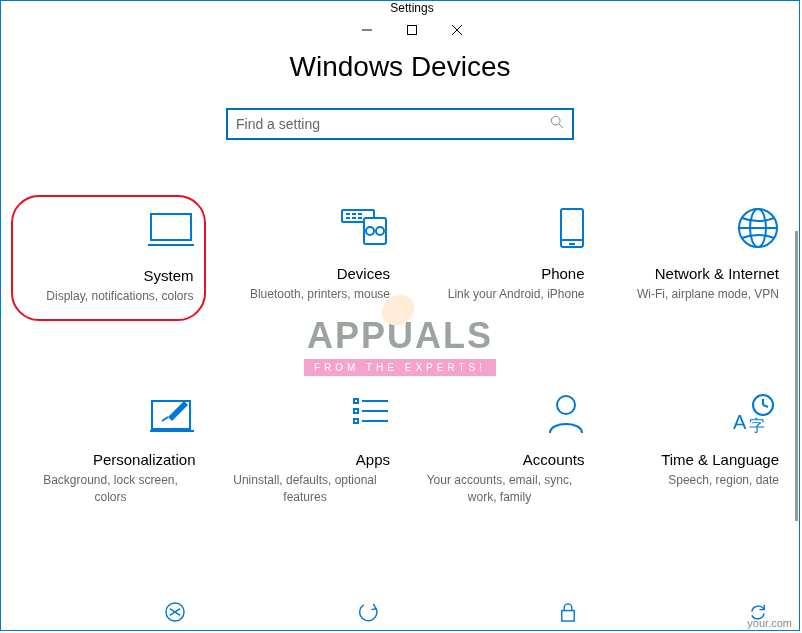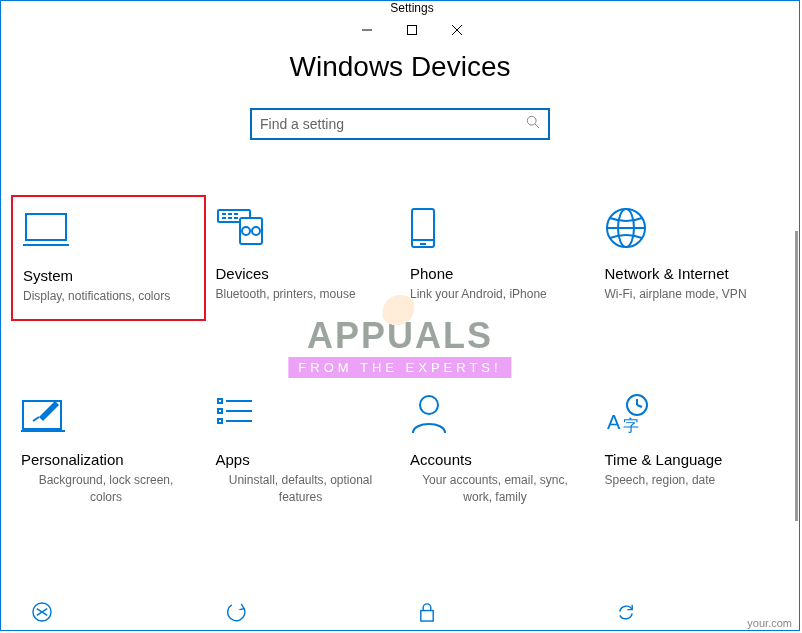--- a/index.html
+++ b/index.html
@@ -62,21 +62,21 @@
       font-weight: 300;
       color: #000;
       margin-bottom: 25px;
     }
     .search-wrap {
       display: flex;
       justify-content: center;
       margin-bottom: 55px;
     }
     .search-box {
-      width: 300px;
+      width: 348px;
       height: 32px;
       border: 2px solid #006cbe;
       display: flex;
       align-items: center;
       padding: 0 8px;
       position: relative;
     }
     .search-input {
       flex: 1;
       border: none;
@@ -91,24 +91,25 @@
     }
     .grid {
       display: grid;
       grid-template-columns: repeat(4, 1fr);
       padding: 0 10px 0 10px;
       row-gap: 60px;
     }
     .tile {
       display: flex;
       flex-direction: column;
-      align-items: flex-start;
+      align-items: flex-end;
       text-align: center;
       padding: 8px 10px 14px 10px;
       cursor: pointer;
+      border-radius: 28px;
     }
     .tile.highlight {
       border: 2px solid #e81123;
     }
     .tile-icon {
       height: 50px;
       display: flex;
       align-items: center;
       justify-content: center;
       margin-bottom: 12px;
@@ -136,24 +137,24 @@
       z-index: 5;
     }
     .wm-main {
       font-size: 36px;
       font-weight: 700;
       letter-spacing: 2px;
       color: #3a4a3f;
       font-family: Arial, sans-serif;
     }
     .wm-sub {
-      font-size: 13px;
+      font-size: 10px;
       letter-spacing: 4px;
       color: #fff;
-      background: #d946ef;
+      background: #ec4899;
       padding: 3px 10px;
       display: inline-block;
     }
     .wm-face {
       position: absolute;
       left: 50%;
       top: -20px;
       transform: translateX(-50%);
       width: 36px;
       height: 36px;

